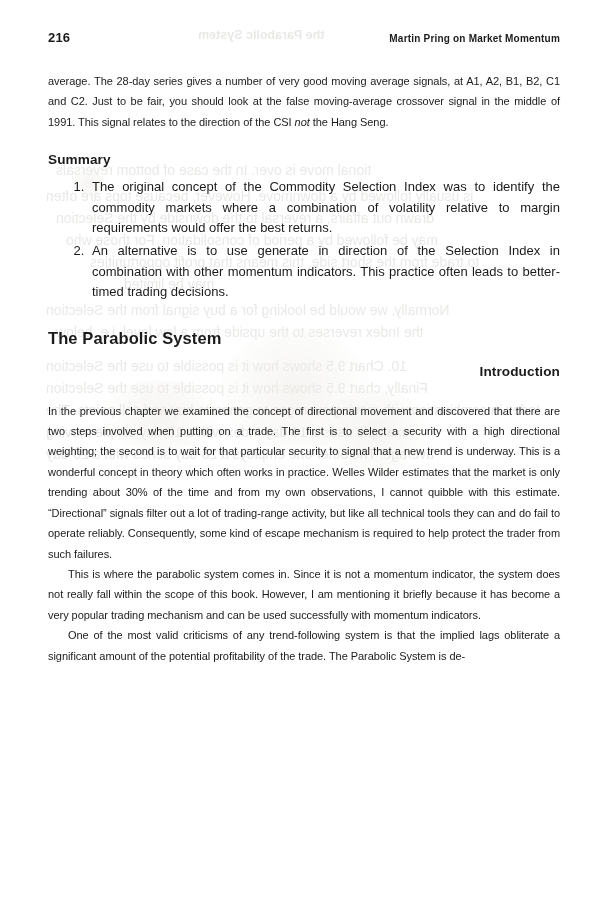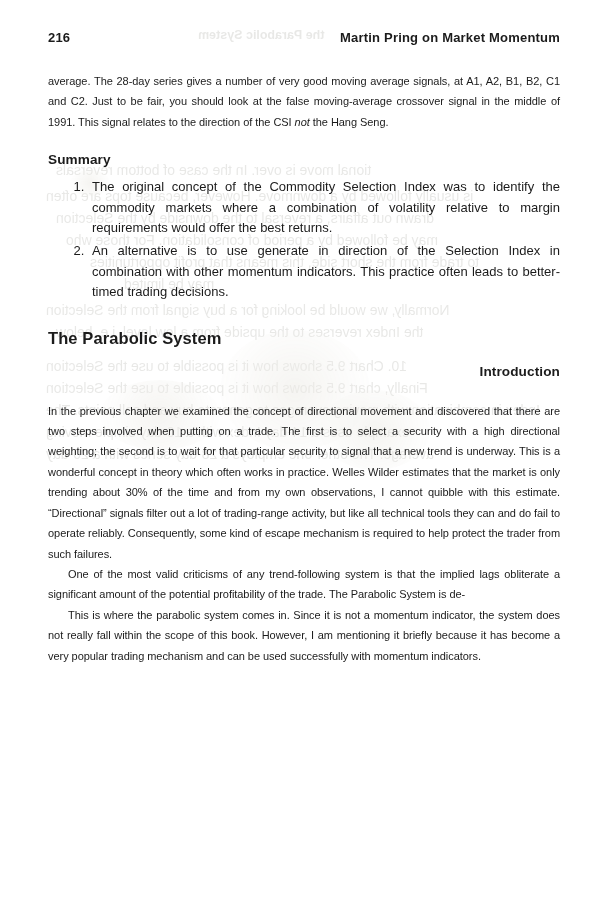--- a/index.html
+++ b/index.html
@@ -33,21 +33,21 @@
     letter-spacing: 0.2px;
     margin-bottom: 26px;
     position: relative;
     z-index: 3;
   }
   .folio {
     font-size: 13px;
     font-weight: bold;
   }
   .head-title {
-    font-size: 13px;
+    font-size: 10px;
     font-weight: bold;
   }
 
   
   .para {
     font-size: 11px;
     line-height: 20.4px;
     text-align: justify;
     margin: 0 0 0 0;
     position: relative;
@@ -179,16 +179,16 @@
   <ol class="numlist">
     <li>The original concept of the Commodity Selection Index was to identify the commodity markets where a combination of volatility relative to margin requirements would offer the best returns.</li>
     <li>An alternative is to use generate in direction of the Selection Index in combination with other momentum indicators. This practice often leads to better-timed trading decisions.</li>
   </ol>
 
   <h2 class="section">The Parabolic System</h2>
 
   <h3 class="subhead-tight">Introduction</h3>
 
   <p class="para">In the previous chapter we examined the concept of directional movement and discovered that there are two steps involved when putting on a trade. The first is to select a security with a high directional weighting; the second is to wait for that particular security to signal that a new trend is underway. This is a wonderful concept in theory which often works in practice. Welles Wilder estimates that the market is only trending about 30% of the time and from my own observations, I cannot quibble with this estimate. “Directional” signals filter out a lot of trading-range activity, but like all technical tools they can and do fail to operate reliably. Consequently, some kind of escape mechanism is required to help protect the trader from such failures.</p>
+  <p class="para indent">This is where the parabolic system comes in. Since it is not a momentum indicator, the system does not really fall within the scope of this book. However, I am mentioning it briefly because it has become a very popular trading mechanism and can be used successfully with momentum indicators.</p>
   <p class="para indent">One of the most valid criticisms of any trend-following system is that the implied lags obliterate a significant amount of the potential profitability of the trade. The Parabolic System is de-</p>
-  <p class="para indent">This is where the parabolic system comes in. Since it is not a momentum indicator, the system does not really fall within the scope of this book. However, I am mentioning it briefly because it has become a very popular trading mechanism and can be used successfully with momentum indicators.</p>
 
 </div>
 
 </body></html>

